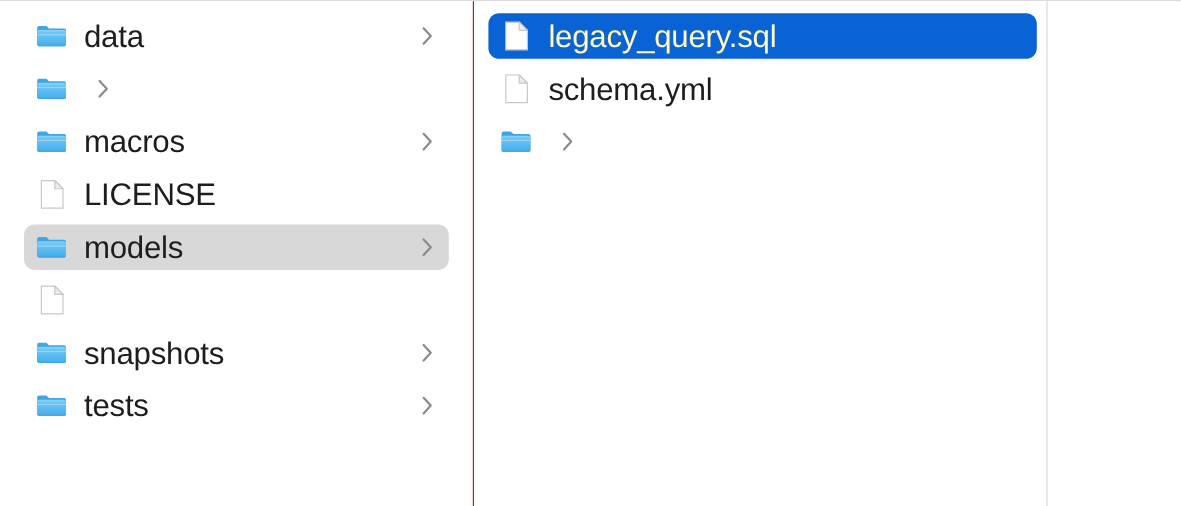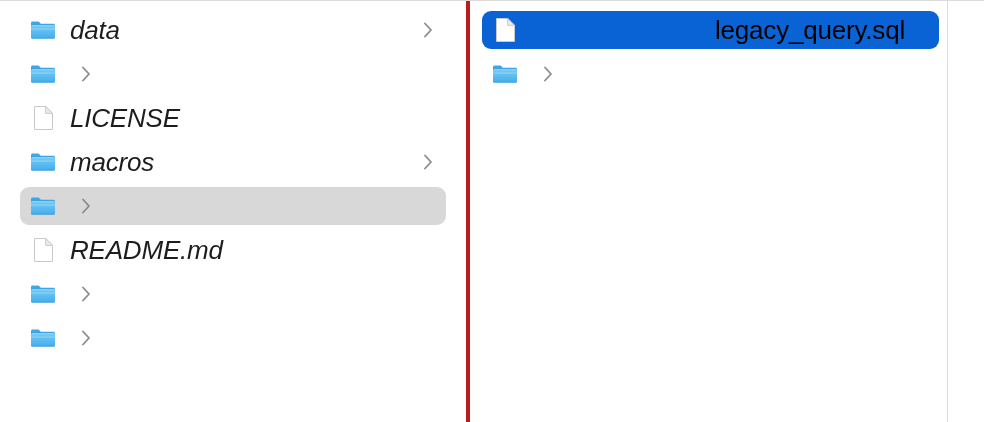--- a/index.html
+++ b/index.html
@@ -27,23 +27,22 @@
   }
 
   .column {
     position: relative;
     height: 100%;
     box-sizing: border-box;
     background: #ffffff;
     overflow: hidden;
   }
   .column-1 {
-    width: 470px;
-    border-right: 4px solid #b91c1c;
-    font-style: italic;
+    width: 395px;
+    border-right: 1px solid #b91c1c;
   }
   .column-2 {
     width: 478px;
     border-right: 1px solid #dcdcdc;
   }
   .column-gutter {
     flex: 1 1 auto;
     height: 100%;
     background: #ffffff;
   }
@@ -85,21 +84,21 @@
   .label {
     flex: 1 1 auto;
     font-size: 26px;
     line-height: 30px;
     color: #1d1d1f;
     letter-spacing: -0.2px;
     white-space: nowrap;
     overflow: hidden;
     text-overflow: ellipsis;
   }
-  .row.selected-active .label { color: #000000; text-align: right; }
+  .row.selected-active .label { color: #fef9c3; }
 
   .chevron {
     flex: 0 0 auto;
     width: 16px;
     height: 22px;
     display: flex;
     align-items: center;
     justify-content: center;
     margin-left: 8px;
   }
@@ -163,92 +162,92 @@
           </span>
           <span class="chevron">
             <svg width="10" height="16" viewBox="0 0 10 16" aria-hidden="true">
               <path d="M2 1.5L8 8l-6 6.5" fill="none" stroke="#8a8a8e" stroke-width="1.8" stroke-linecap="round" stroke-linejoin="round"></path>
             </svg>
           </span>
         </div>
         <div class="row">
           <span class="icon-wrap">
             <svg width="30" height="30" viewBox="0 0 30 30" aria-hidden="true">
+              <defs>
+                <linearGradient id="fbBack" x1="0" y1="0" x2="0" y2="1">
+                  <stop offset="0" stop-color="#3fa9e8"></stop>
+                  <stop offset="1" stop-color="#2b8ed4"></stop>
+                </linearGradient>
+                <linearGradient id="fbFront" x1="0" y1="0" x2="0" y2="1">
+                  <stop offset="0" stop-color="#8fd3f7"></stop>
+                  <stop offset="0.18" stop-color="#6cc5f4"></stop>
+                  <stop offset="0.85" stop-color="#4cb2ec"></stop>
+                  <stop offset="1" stop-color="#3fa4e2"></stop>
+                </linearGradient>
+              </defs>
+              <path d="M3 8.2c0-0.9 0.7-1.6 1.6-1.6h6.1l2.1 2.1h12.6c0.9 0 1.6 0.7 1.6 1.6v11.6c0 0.9-0.7 1.6-1.6 1.6H4.6c-0.9 0-1.6-0.7-1.6-1.6z" fill="url(#fbBack)"></path>
+              <path d="M3 11.6c0-0.85 0.7-1.55 1.6-1.55h20.8c0.9 0 1.6 0.7 1.6 1.55v10.3c0 0.9-0.7 1.6-1.6 1.6H4.6c-0.9 0-1.6-0.7-1.6-1.6z" fill="url(#fbFront)"></path>
+              <rect x="3" y="13.6" width="24.0" height="0.9" fill="#ffffff" opacity="0.35"></rect>
+            </svg>
+          </span>
+          <span class="label">macros</span>
+          <span class="chevron">
+            <svg width="10" height="16" viewBox="0 0 10 16" aria-hidden="true">
+              <path d="M2 1.5L8 8l-6 6.5" fill="none" stroke="#8a8a8e" stroke-width="1.8" stroke-linecap="round" stroke-linejoin="round"></path>
+            </svg>
+          </span>
+        </div>
+        <div class="row">
+          <span class="icon-wrap">
+            <svg width="30" height="30" viewBox="0 0 30 30" aria-hidden="true">
               <path d="M6.5 3.5h11.2L24.5 10.3v16.2H6.5z" fill="#ffffff" stroke="#c8c8c8" stroke-width="1"></path>
               <path d="M17.7 3.5L24.5 10.3h-6.8z" fill="#ececec" stroke="#c8c8c8" stroke-width="1" stroke-linejoin="round"></path>
             </svg>
           </span>
           <span class="label">LICENSE</span>
           <span class="chevron hidden">
             <svg width="10" height="16" viewBox="0 0 10 16" aria-hidden="true">
               <path d="M2 1.5L8 8l-6 6.5" fill="none" stroke="#8a8a8e" stroke-width="1.8" stroke-linecap="round" stroke-linejoin="round"></path>
             </svg>
           </span>
         </div>
-        <div class="row">
-          <span class="icon-wrap">
-            <svg width="30" height="30" viewBox="0 0 30 30" aria-hidden="true">
-              <defs>
-                <linearGradient id="fbBack" x1="0" y1="0" x2="0" y2="1">
-                  <stop offset="0" stop-color="#3fa9e8"></stop>
-                  <stop offset="1" stop-color="#2b8ed4"></stop>
-                </linearGradient>
-                <linearGradient id="fbFront" x1="0" y1="0" x2="0" y2="1">
-                  <stop offset="0" stop-color="#8fd3f7"></stop>
-                  <stop offset="0.18" stop-color="#6cc5f4"></stop>
-                  <stop offset="0.85" stop-color="#4cb2ec"></stop>
-                  <stop offset="1" stop-color="#3fa4e2"></stop>
-                </linearGradient>
-              </defs>
-              <path d="M3 8.2c0-0.9 0.7-1.6 1.6-1.6h6.1l2.1 2.1h12.6c0.9 0 1.6 0.7 1.6 1.6v11.6c0 0.9-0.7 1.6-1.6 1.6H4.6c-0.9 0-1.6-0.7-1.6-1.6z" fill="url(#fbBack)"></path>
-              <path d="M3 11.6c0-0.85 0.7-1.55 1.6-1.55h20.8c0.9 0 1.6 0.7 1.6 1.55v10.3c0 0.9-0.7 1.6-1.6 1.6H4.6c-0.9 0-1.6-0.7-1.6-1.6z" fill="url(#fbFront)"></path>
-              <rect x="3" y="13.6" width="24.0" height="0.9" fill="#ffffff" opacity="0.35"></rect>
-            </svg>
-          </span>
-          <span class="label">macros</span>
-          <span class="chevron">
-            <svg width="10" height="16" viewBox="0 0 10 16" aria-hidden="true">
-              <path d="M2 1.5L8 8l-6 6.5" fill="none" stroke="#8a8a8e" stroke-width="1.8" stroke-linecap="round" stroke-linejoin="round"></path>
-            </svg>
-          </span>
-        </div>
         <div class="row selected-inactive">
           <span class="icon-wrap">
             <svg width="30" height="30" viewBox="0 0 30 30" aria-hidden="true">
               <defs>
                 <linearGradient id="fbBack" x1="0" y1="0" x2="0" y2="1">
                   <stop offset="0" stop-color="#3fa9e8"></stop>
                   <stop offset="1" stop-color="#2b8ed4"></stop>
                 </linearGradient>
                 <linearGradient id="fbFront" x1="0" y1="0" x2="0" y2="1">
                   <stop offset="0" stop-color="#8fd3f7"></stop>
                   <stop offset="0.18" stop-color="#6cc5f4"></stop>
                   <stop offset="0.85" stop-color="#4cb2ec"></stop>
                   <stop offset="1" stop-color="#3fa4e2"></stop>
                 </linearGradient>
               </defs>
               <path d="M3 8.2c0-0.9 0.7-1.6 1.6-1.6h6.1l2.1 2.1h12.6c0.9 0 1.6 0.7 1.6 1.6v11.6c0 0.9-0.7 1.6-1.6 1.6H4.6c-0.9 0-1.6-0.7-1.6-1.6z" fill="url(#fbBack)"></path>
               <path d="M3 11.6c0-0.85 0.7-1.55 1.6-1.55h20.8c0.9 0 1.6 0.7 1.6 1.55v10.3c0 0.9-0.7 1.6-1.6 1.6H4.6c-0.9 0-1.6-0.7-1.6-1.6z" fill="url(#fbFront)"></path>
               <rect x="3" y="13.6" width="24.0" height="0.9" fill="#ffffff" opacity="0.35"></rect>
             </svg>
           </span>
+          <span class="label">models</span>
           <span class="chevron">
             <svg width="10" height="16" viewBox="0 0 10 16" aria-hidden="true">
               <path d="M2 1.5L8 8l-6 6.5" fill="none" stroke="#8a8a8e" stroke-width="1.8" stroke-linecap="round" stroke-linejoin="round"></path>
             </svg>
           </span>
         </div>
         <div class="row">
           <span class="icon-wrap">
             <svg width="30" height="30" viewBox="0 0 30 30" aria-hidden="true">
               <path d="M6.5 3.5h11.2L24.5 10.3v16.2H6.5z" fill="#ffffff" stroke="#c8c8c8" stroke-width="1"></path>
               <path d="M17.7 3.5L24.5 10.3h-6.8z" fill="#ececec" stroke="#c8c8c8" stroke-width="1" stroke-linejoin="round"></path>
             </svg>
           </span>
-          <span class="label">README.md</span>
           <span class="chevron hidden">
             <svg width="10" height="16" viewBox="0 0 10 16" aria-hidden="true">
               <path d="M2 1.5L8 8l-6 6.5" fill="none" stroke="#8a8a8e" stroke-width="1.8" stroke-linecap="round" stroke-linejoin="round"></path>
             </svg>
           </span>
         </div>
         <div class="row">
           <span class="icon-wrap">
             <svg width="30" height="30" viewBox="0 0 30 30" aria-hidden="true">
               <defs>
@@ -261,46 +260,48 @@
                   <stop offset="0.18" stop-color="#6cc5f4"></stop>
                   <stop offset="0.85" stop-color="#4cb2ec"></stop>
                   <stop offset="1" stop-color="#3fa4e2"></stop>
                 </linearGradient>
               </defs>
               <path d="M3 8.2c0-0.9 0.7-1.6 1.6-1.6h6.1l2.1 2.1h12.6c0.9 0 1.6 0.7 1.6 1.6v11.6c0 0.9-0.7 1.6-1.6 1.6H4.6c-0.9 0-1.6-0.7-1.6-1.6z" fill="url(#fbBack)"></path>
               <path d="M3 11.6c0-0.85 0.7-1.55 1.6-1.55h20.8c0.9 0 1.6 0.7 1.6 1.55v10.3c0 0.9-0.7 1.6-1.6 1.6H4.6c-0.9 0-1.6-0.7-1.6-1.6z" fill="url(#fbFront)"></path>
               <rect x="3" y="13.6" width="24.0" height="0.9" fill="#ffffff" opacity="0.35"></rect>
             </svg>
           </span>
-          <span class="chevron">
-            <svg width="10" height="16" viewBox="0 0 10 16" aria-hidden="true">
-              <path d="M2 1.5L8 8l-6 6.5" fill="none" stroke="#8a8a8e" stroke-width="1.8" stroke-linecap="round" stroke-linejoin="round"></path>
-            </svg>
-          </span>
-        </div>
-        <div class="row">
-          <span class="icon-wrap">
-            <svg width="30" height="30" viewBox="0 0 30 30" aria-hidden="true">
-              <defs>
-                <linearGradient id="fbBack" x1="0" y1="0" x2="0" y2="1">
-                  <stop offset="0" stop-color="#3fa9e8"></stop>
-                  <stop offset="1" stop-color="#2b8ed4"></stop>
-                </linearGradient>
-                <linearGradient id="fbFront" x1="0" y1="0" x2="0" y2="1">
-                  <stop offset="0" stop-color="#8fd3f7"></stop>
-                  <stop offset="0.18" stop-color="#6cc5f4"></stop>
-                  <stop offset="0.85" stop-color="#4cb2ec"></stop>
-                  <stop offset="1" stop-color="#3fa4e2"></stop>
-                </linearGradient>
-              </defs>
-              <path d="M3 8.2c0-0.9 0.7-1.6 1.6-1.6h6.1l2.1 2.1h12.6c0.9 0 1.6 0.7 1.6 1.6v11.6c0 0.9-0.7 1.6-1.6 1.6H4.6c-0.9 0-1.6-0.7-1.6-1.6z" fill="url(#fbBack)"></path>
-              <path d="M3 11.6c0-0.85 0.7-1.55 1.6-1.55h20.8c0.9 0 1.6 0.7 1.6 1.55v10.3c0 0.9-0.7 1.6-1.6 1.6H4.6c-0.9 0-1.6-0.7-1.6-1.6z" fill="url(#fbFront)"></path>
-              <rect x="3" y="13.6" width="24.0" height="0.9" fill="#ffffff" opacity="0.35"></rect>
-            </svg>
-          </span>
+          <span class="label">snapshots</span>
+          <span class="chevron">
+            <svg width="10" height="16" viewBox="0 0 10 16" aria-hidden="true">
+              <path d="M2 1.5L8 8l-6 6.5" fill="none" stroke="#8a8a8e" stroke-width="1.8" stroke-linecap="round" stroke-linejoin="round"></path>
+            </svg>
+          </span>
+        </div>
+        <div class="row">
+          <span class="icon-wrap">
+            <svg width="30" height="30" viewBox="0 0 30 30" aria-hidden="true">
+              <defs>
+                <linearGradient id="fbBack" x1="0" y1="0" x2="0" y2="1">
+                  <stop offset="0" stop-color="#3fa9e8"></stop>
+                  <stop offset="1" stop-color="#2b8ed4"></stop>
+                </linearGradient>
+                <linearGradient id="fbFront" x1="0" y1="0" x2="0" y2="1">
+                  <stop offset="0" stop-color="#8fd3f7"></stop>
+                  <stop offset="0.18" stop-color="#6cc5f4"></stop>
+                  <stop offset="0.85" stop-color="#4cb2ec"></stop>
+                  <stop offset="1" stop-color="#3fa4e2"></stop>
+                </linearGradient>
+              </defs>
+              <path d="M3 8.2c0-0.9 0.7-1.6 1.6-1.6h6.1l2.1 2.1h12.6c0.9 0 1.6 0.7 1.6 1.6v11.6c0 0.9-0.7 1.6-1.6 1.6H4.6c-0.9 0-1.6-0.7-1.6-1.6z" fill="url(#fbBack)"></path>
+              <path d="M3 11.6c0-0.85 0.7-1.55 1.6-1.55h20.8c0.9 0 1.6 0.7 1.6 1.55v10.3c0 0.9-0.7 1.6-1.6 1.6H4.6c-0.9 0-1.6-0.7-1.6-1.6z" fill="url(#fbFront)"></path>
+              <rect x="3" y="13.6" width="24.0" height="0.9" fill="#ffffff" opacity="0.35"></rect>
+            </svg>
+          </span>
+          <span class="label">tests</span>
           <span class="chevron">
             <svg width="10" height="16" viewBox="0 0 10 16" aria-hidden="true">
               <path d="M2 1.5L8 8l-6 6.5" fill="none" stroke="#8a8a8e" stroke-width="1.8" stroke-linecap="round" stroke-linejoin="round"></path>
             </svg>
           </span>
         </div>
       </div>
   </div>
 
   <div class="column column-2">
@@ -315,20 +316,34 @@
           <span class="label">legacy_query.sql</span>
           <span class="chevron hidden">
             <svg width="10" height="16" viewBox="0 0 10 16" aria-hidden="true">
               <path d="M2 1.5L8 8l-6 6.5" fill="none" stroke="#8a8a8e" stroke-width="1.8" stroke-linecap="round" stroke-linejoin="round"></path>
             </svg>
           </span>
         </div>
         <div class="row">
           <span class="icon-wrap">
             <svg width="30" height="30" viewBox="0 0 30 30" aria-hidden="true">
+              <path d="M6.5 3.5h11.2L24.5 10.3v16.2H6.5z" fill="#ffffff" stroke="#c8c8c8" stroke-width="1"></path>
+              <path d="M17.7 3.5L24.5 10.3h-6.8z" fill="#ececec" stroke="#c8c8c8" stroke-width="1" stroke-linejoin="round"></path>
+            </svg>
+          </span>
+          <span class="label">schema.yml</span>
+          <span class="chevron hidden">
+            <svg width="10" height="16" viewBox="0 0 10 16" aria-hidden="true">
+              <path d="M2 1.5L8 8l-6 6.5" fill="none" stroke="#8a8a8e" stroke-width="1.8" stroke-linecap="round" stroke-linejoin="round"></path>
+            </svg>
+          </span>
+        </div>
+        <div class="row">
+          <span class="icon-wrap">
+            <svg width="30" height="30" viewBox="0 0 30 30" aria-hidden="true">
               <defs>
                 <linearGradient id="fbBack" x1="0" y1="0" x2="0" y2="1">
                   <stop offset="0" stop-color="#3fa9e8"></stop>
                   <stop offset="1" stop-color="#2b8ed4"></stop>
                 </linearGradient>
                 <linearGradient id="fbFront" x1="0" y1="0" x2="0" y2="1">
                   <stop offset="0" stop-color="#8fd3f7"></stop>
                   <stop offset="0.18" stop-color="#6cc5f4"></stop>
                   <stop offset="0.85" stop-color="#4cb2ec"></stop>
                   <stop offset="1" stop-color="#3fa4e2"></stop>

